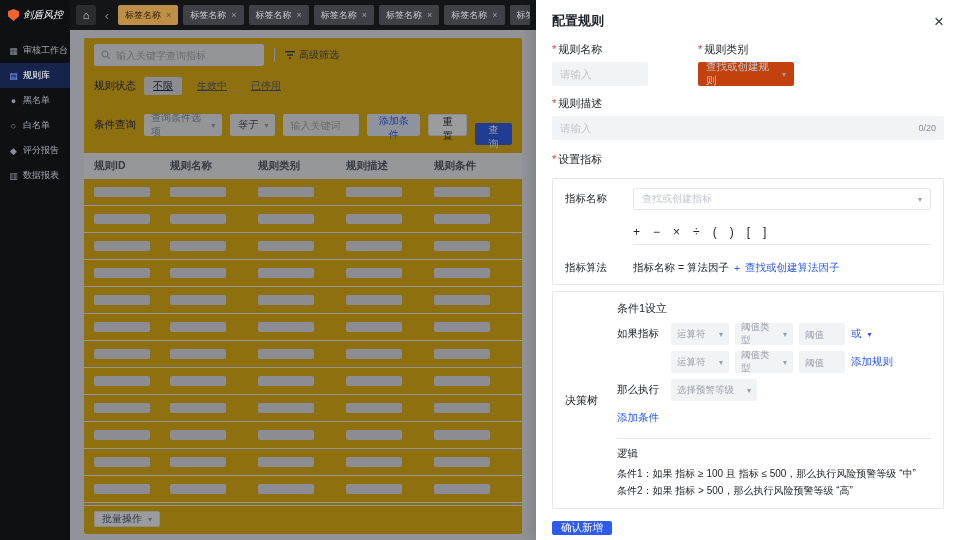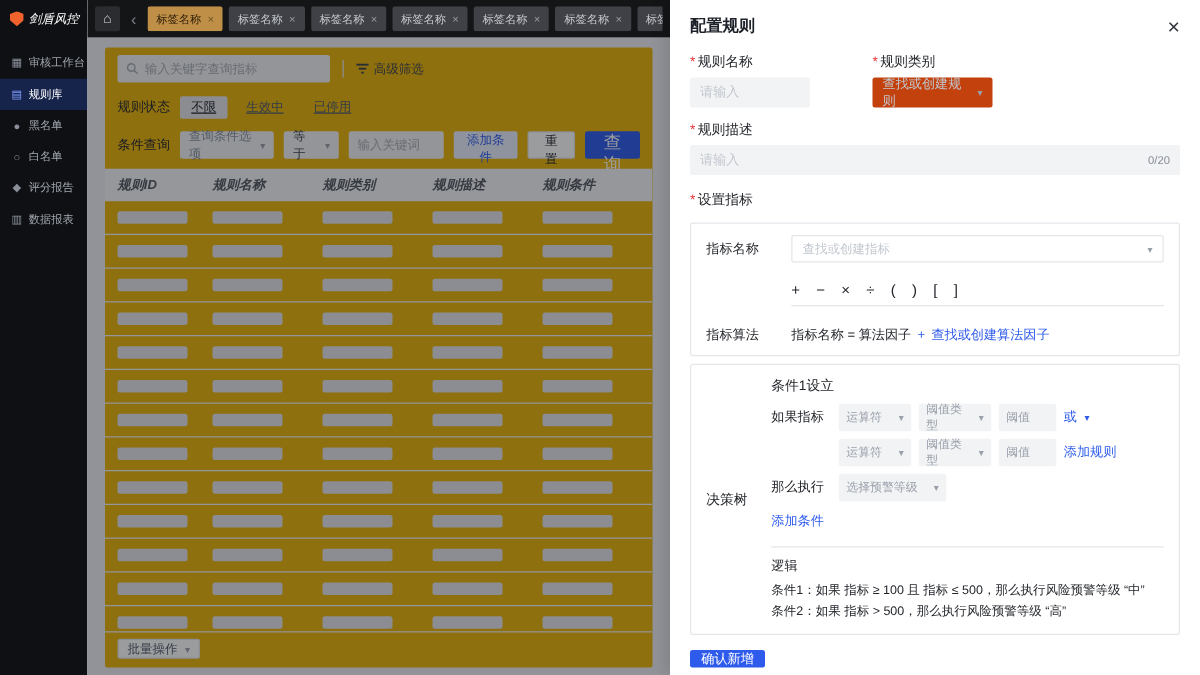--- a/index.html
+++ b/index.html
@@ -46,29 +46,29 @@
 
   .status-row,.cond-row{display:flex;align-items:center;gap:8px;padding:5px 10px;font-size:10.5px;}
   .row-label{color:#23262b;flex-shrink:0;}
   .chips{display:flex;gap:6px;}
   .chip{padding:2px 9px;border-radius:2px;color:#4e5969;cursor:pointer;font-size:10px;text-decoration:underline;}
   .chip.active{background:#e3e5ea;color:#1d2129;}
 
   .sel::after{content:"▾";font-size:8px;color:#9aa0ab;margin-left:6px;}
   .csel{height:22px;background:#f2f3f5;border-radius:2px;padding:0 7px;display:flex;align-items:center;
     justify-content:space-between;font-size:10px;color:#86909c;cursor:pointer;}
-  .w78{width:84px;} .w48{width:48px;}
+  .w78{width:84px;} .w48{width:48px;font-style:italic;}
   .csel.value{color:#3c424b;}
   .kw{width:76px;height:22px;background:#f2f3f5;border:none;border-radius:2px;padding:0 7px;font-size:10px;outline:none;color:#333;}
   .kw::placeholder{color:#a9adb5;}
   .btn-lightblue{height:22px;padding:0 8px;border:none;border-radius:2px;background:#e8efff;color:#2e5bec;font-size:10px;cursor:pointer;}
   .btn-plain{height:22px;padding:0 8px;border:1px solid #e5e6eb;border-radius:2px;background:#fff;color:#23262b;font-size:10px;cursor:pointer;}
-  .btn-primary{height:22px;padding:0 8px;border:none;border-radius:2px;background:#2e5bec;color:#fff;font-size:14px;cursor:pointer;}
-
-  .thead{display:flex;align-items:center;height:26px;background:#f5f6f8;padding:0 10px;margin-top:3px;flex-shrink:0;font-style:italic;}
+  .btn-primary{height:22px;padding:0 8px;border:none;border-radius:2px;background:#2e5bec;color:#fff;font-size:10px;cursor:pointer;margin-top:18px;}
+
+  .thead{display:flex;align-items:center;height:26px;background:#f5f6f8;padding:0 10px;margin-top:3px;flex-shrink:0;}
   .th{width:88px;flex-shrink:0;font-size:10.5px;font-weight:bold;color:#51565f;}
   .th:first-child{width:76px;}
   .tbody{flex:1;min-height:0;overflow:hidden;}
   .tr{display:flex;align-items:center;height:27px;padding:0 10px;border-bottom:1px solid #f3f4f6;}
   .td{width:88px;flex-shrink:0;}
   .td:first-child{width:76px;}
   .bar{display:block;width:56px;height:10px;background:#e4e6ea;border-radius:2px;}
   .tfoot{flex-shrink:0;display:flex;padding:5px 10px 7px;border-top:1px solid #f2f3f5;}
   .batch-btn{height:16px;padding:0 7px;border:1px solid #e5e6eb;border-radius:2px;background:#fff;
     color:#4e5969;font-size:10px;display:flex;align-items:center;cursor:pointer;}

